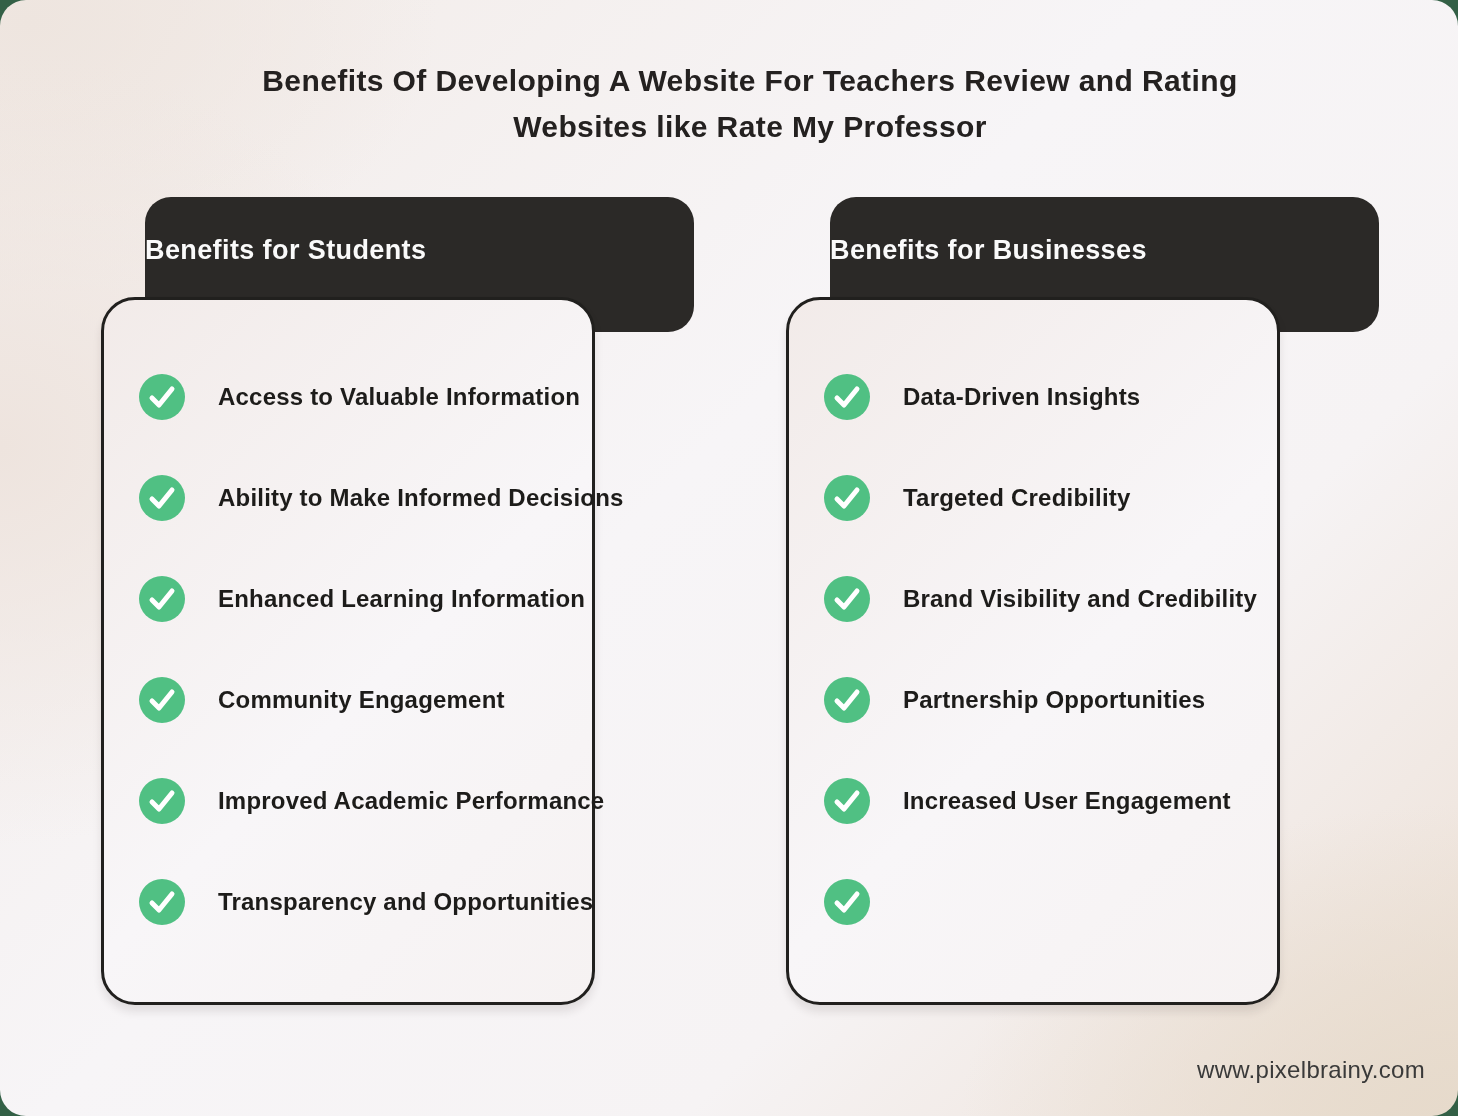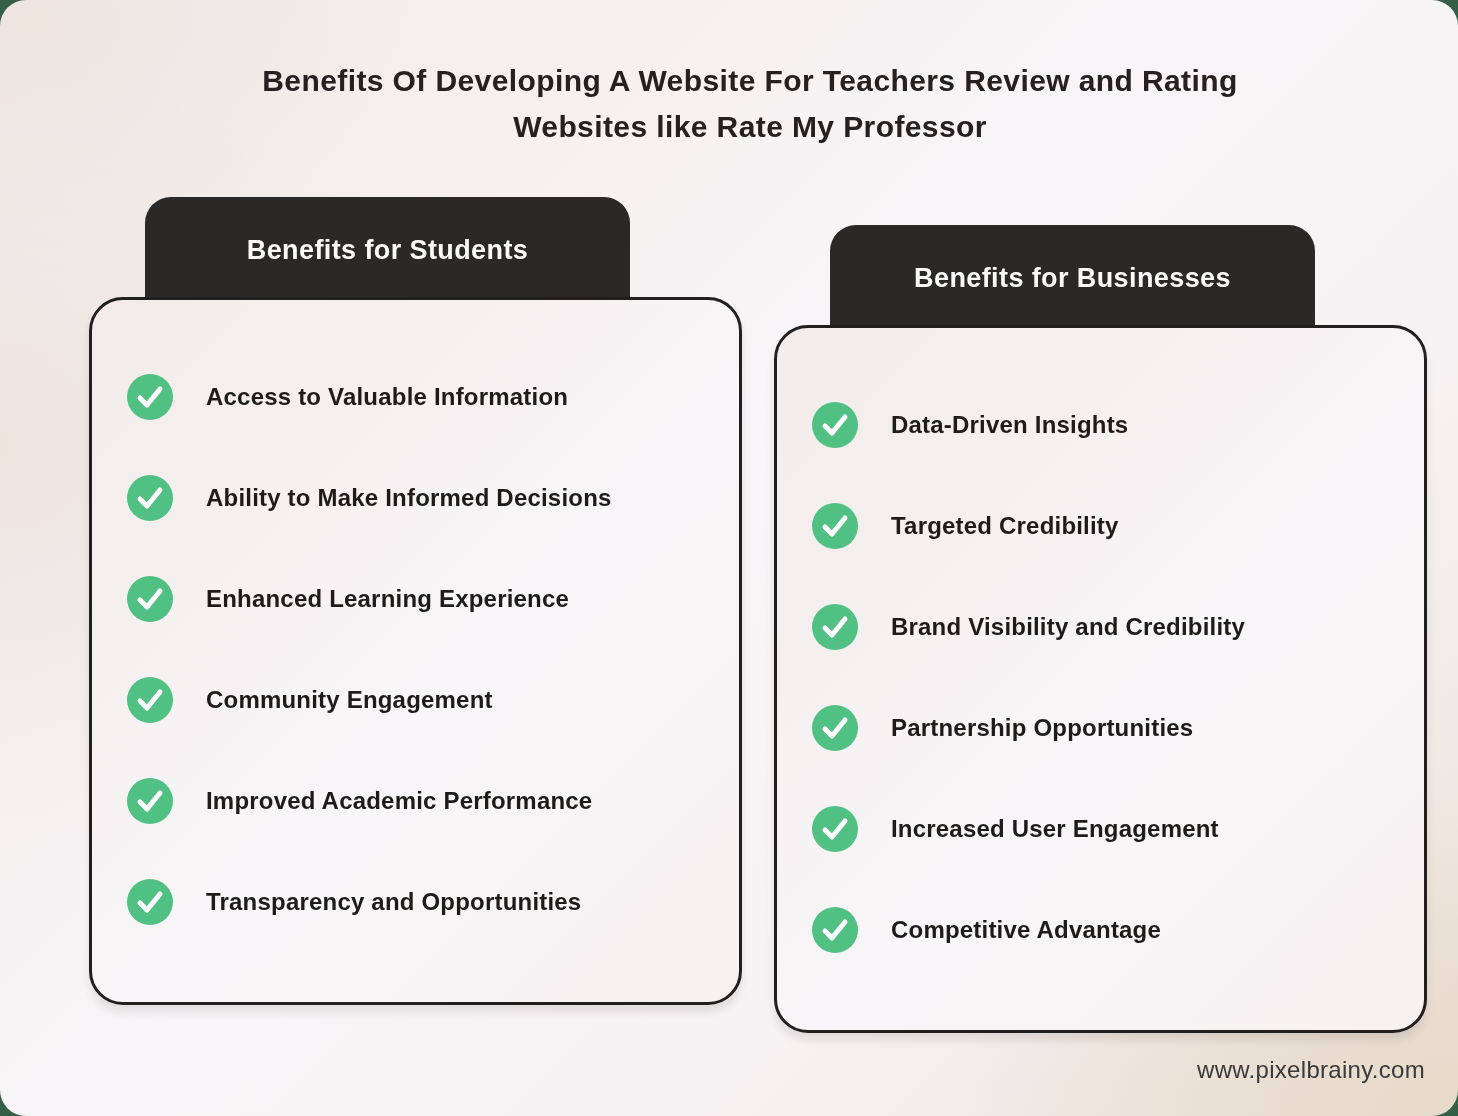--- a/index.html
+++ b/index.html
@@ -26,39 +26,39 @@
     text-align:center;
     color:#242120;
     font-size:30px;
     font-weight:bold;
     letter-spacing:0.4px;
     line-height:46px;
     padding-left:21px;
   }
   .col{position:absolute;top:197px;width:605px;height:810px;}
   .col-left{left:85px;}
-  .col-right{left:770px;margin-top:28px;}
+  .col-right{left:770px;}
   .tab{
     position:absolute;top:0;left:60px;
-    width:485px;height:135px;
+    width:549px;height:135px;
     background:#2b2927;
     border-radius:26px;
-    display:flex;justify-content:center;
+    display:flex;
     z-index:1;
   }
   .tab-label{
     margin-top:38px;
     color:#fafafa;
     font-size:27px;
     font-weight:bold;
     letter-spacing:0.4px;
   }
   .card{
-    position:absolute;top:100px;left:4px;
-    width:653px;height:708px;
+    position:absolute;top:100px;left:16px;
+    width:494px;height:708px;
     box-sizing:border-box;
     background:linear-gradient(135deg,#f2ebe9 0%, #f8f6f8 55%, #f6f2f2 100%);
     border:3px solid #21201e;
     border-radius:34px;
     box-shadow:0 7px 9px rgba(40,30,25,0.10);
     z-index:2;
     padding:74px 2px 0 35px;
   }
   .list{display:flex;flex-direction:column;gap:55px;}
   .item{display:flex;align-items:center;height:46px;}
@@ -115,21 +115,21 @@
               </svg>
             </span>
           <span class="item-label">Ability to Make Informed Decisions</span>
         </div>
         <div class="item">
           <span class="check">
               <svg width="46" height="46" viewBox="0 0 46 46">
                 <path d="M13 24 L20 31 L33 15" fill="none" stroke="#ffffff" stroke-width="5" stroke-linecap="round" stroke-linejoin="round"></path>
               </svg>
             </span>
-          <span class="item-label">Enhanced Learning Experience</span>
+          <span class="item-label">Enhanced Learning Information</span>
         </div>
         <div class="item">
           <span class="check">
               <svg width="46" height="46" viewBox="0 0 46 46">
                 <path d="M13 24 L20 31 L33 15" fill="none" stroke="#ffffff" stroke-width="5" stroke-linecap="round" stroke-linejoin="round"></path>
               </svg>
             </span>
           <span class="item-label">Community Engagement</span>
         </div>
         <div class="item">
@@ -197,21 +197,20 @@
               </svg>
             </span>
           <span class="item-label">Increased User Engagement</span>
         </div>
         <div class="item">
           <span class="check">
               <svg width="46" height="46" viewBox="0 0 46 46">
                 <path d="M13 24 L20 31 L33 15" fill="none" stroke="#ffffff" stroke-width="5" stroke-linecap="round" stroke-linejoin="round"></path>
               </svg>
             </span>
-          <span class="item-label">Competitive Advantage</span>
         </div>
       </div>
     </div>
   </div>
 
   <div class="footer-url">www.pixelbrainy.com</div>
 
 </div>
 
 </body></html>

